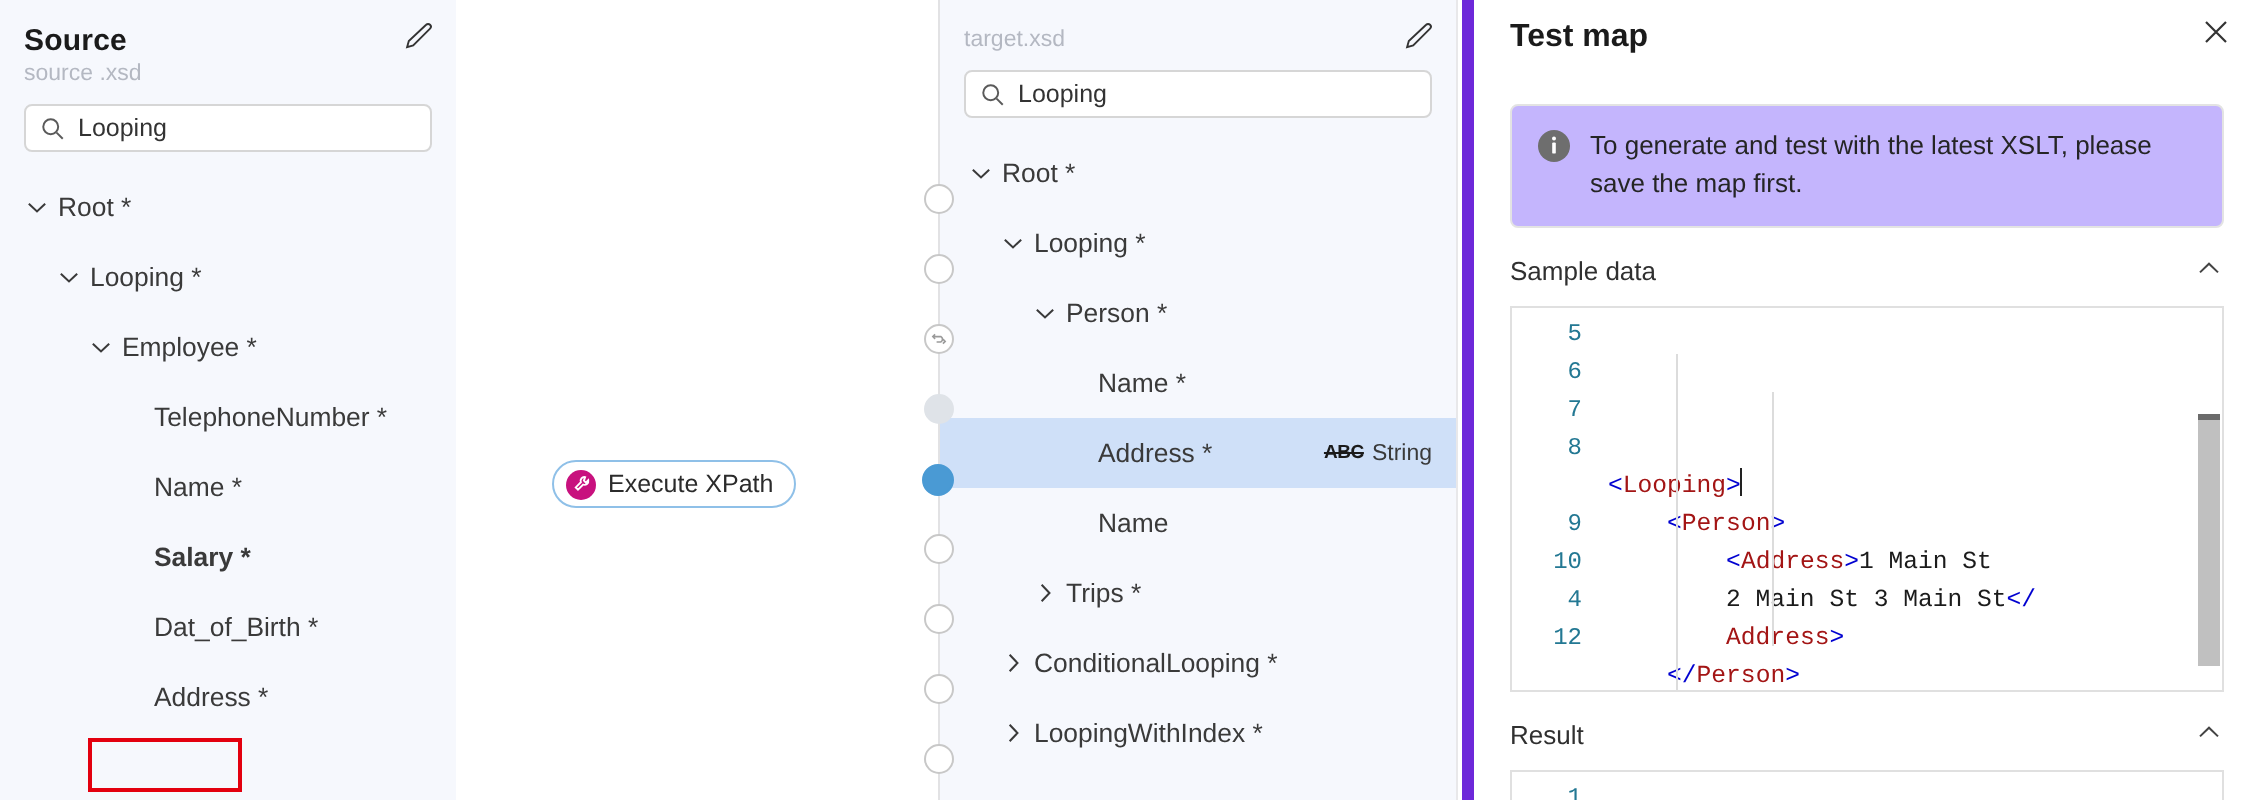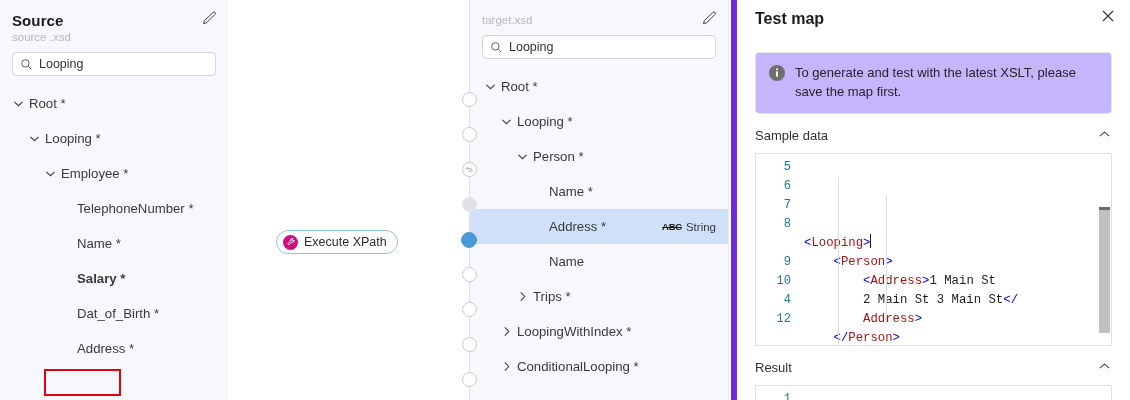--- a/index.html
+++ b/index.html
@@ -318,27 +318,27 @@
         <div class="trow" style="padding-left: 46px;">
           <span class="chev"><svg width="13" height="13" viewBox="0 0 14 14" fill="none" stroke="#3a3a3a" stroke-width="1.1">
               <path d="M5.2 2.6L9.4 7l-4.2 4.4"></path>
             </svg></span>
           <span class="lbl">Trips *</span>
         </div>
         <div class="trow" style="padding-left: 30px;">
           <span class="chev"><svg width="13" height="13" viewBox="0 0 14 14" fill="none" stroke="#3a3a3a" stroke-width="1.1">
               <path d="M5.2 2.6L9.4 7l-4.2 4.4"></path>
             </svg></span>
+          <span class="lbl">ConditionalLooping *</span>
+        </div>
+        <div class="trow" style="padding-left: 30px;">
+          <span class="chev"><svg width="13" height="13" viewBox="0 0 14 14" fill="none" stroke="#3a3a3a" stroke-width="1.1">
+              <path d="M5.2 2.6L9.4 7l-4.2 4.4"></path>
+            </svg></span>
           <span class="lbl">LoopingWithIndex *</span>
-        </div>
-        <div class="trow" style="padding-left: 30px;">
-          <span class="chev"><svg width="13" height="13" viewBox="0 0 14 14" fill="none" stroke="#3a3a3a" stroke-width="1.1">
-              <path d="M5.2 2.6L9.4 7l-4.2 4.4"></path>
-            </svg></span>
-          <span class="lbl">ConditionalLooping *</span>
         </div>
       </div>
   </div>
   <div class="rail" id="dest-rail">
       <div class="handle" style="top: 92px;"></div>
       <div class="handle" style="top: 127px;"></div>
       <div class="handle loop" style="top: 162px;">
         <svg width="9" height="9" viewBox="0 0 12 12" fill="none" stroke="#9a9a9a" stroke-width="1.1">
           <path d="M2 4.4h5.2a2 2 0 0 1 0 3.6H4.4"></path>
           <path d="M3.4 2.9L1.9 4.4l1.5 1.5"></path>

